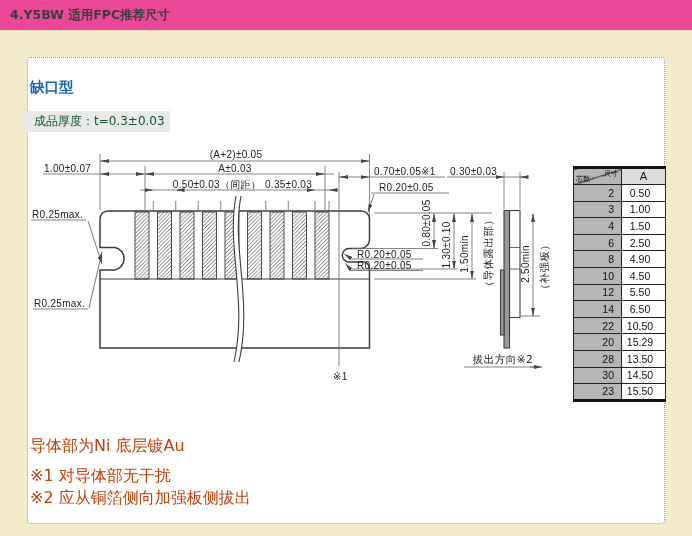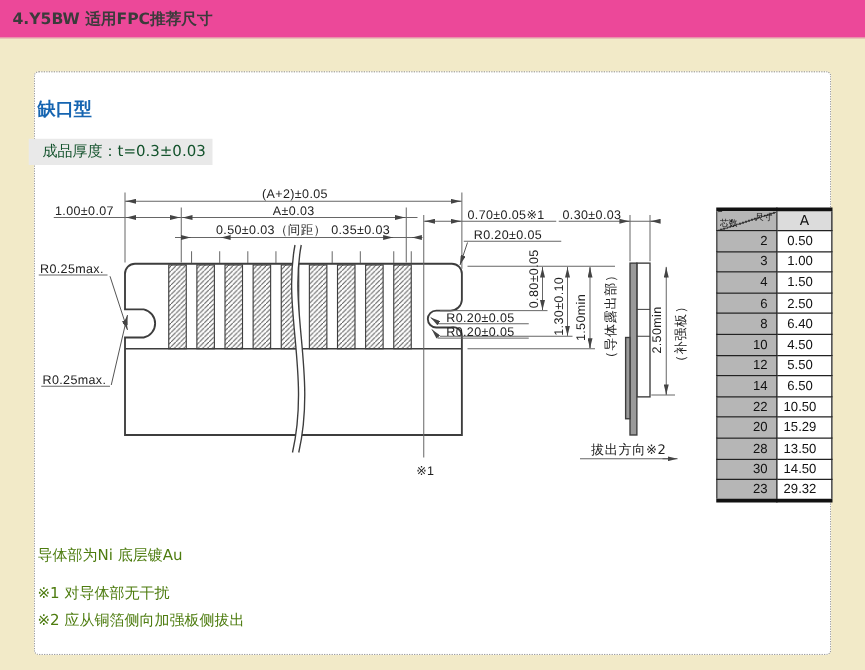--- a/index.html
+++ b/index.html
@@ -2,21 +2,21 @@
 <html><head>
 <meta charset="utf-8">
 <style>
   html,body{margin:0;padding:0;}
   body{width:692px;height:536px;position:relative;background:#f2eac8;font-family:"DejaVu Sans",sans-serif;overflow:hidden;}
   .hdr{position:absolute;left:0;top:0;width:692px;height:30px;background:#ec4899;border-bottom:1px solid #e6ddbd;}
   .hdr span{position:absolute;left:10px;top:0;line-height:30px;font-size:12.5px;font-weight:bold;color:#3b3b3b;}
   .panel{position:absolute;left:27px;top:57px;width:636px;height:465px;background:#fff;border:1px dotted #9b9b9b;border-radius:4px;}
   .sect{position:absolute;left:30px;top:78px;font-size:14.5px;font-weight:bold;color:#1665b1;}
   .thick{position:absolute;left:23px;top:100px;width:147px;height:21px;background:#e9e9e9;line-height:21px;padding-left:11px;font-size:12px;color:#14532d;box-sizing:border-box;margin-top:11px;}
-  .note{position:absolute;left:30px;font-size:12px;color:#4d7c0f;}
+  .note{position:absolute;left:30px;font-size:16px;color:#c2410c;}
   .n1{top:436px}.n2{top:466px}.n3{top:488px}
   svg{position:absolute;left:28px;top:144px;}
   svg text{fill:#222;font-family:"Liberation Sans","DejaVu Sans",sans-serif;font-size:10px;letter-spacing:0.3px;}
   svg text.cjk{font-family:"DejaVu Sans",sans-serif;font-size:10.5px;letter-spacing:0.5px;}
   .tblwrap{position:absolute;left:573px;top:166px;}
   .tbltitle{font-size:13px;color:#1d1d1d;margin:0 0 4px 1px;}
   table{border-collapse:collapse;border-top:3px solid #111;border-bottom:3px solid #111;}
   td,th{border:1px solid #222;padding:0;font-weight:normal;box-sizing:border-box;}
   td.c1,th.h1{width:48px;background:#b6b6b6;}
   td.c2{width:44px;background:#fff;text-align:center;}
@@ -190,21 +190,21 @@
         <tr>
           <td class="c1">4</td>
           <td class="c2">1.50</td>
         </tr>
         <tr>
           <td class="c1">6</td>
           <td class="c2">2.50</td>
         </tr>
         <tr>
           <td class="c1">8</td>
-          <td class="c2">6.40</td>
+          <td class="c2">4.90</td>
         </tr>
         <tr>
           <td class="c1">10</td>
           <td class="c2">4.50</td>
         </tr>
         <tr>
           <td class="c1">12</td>
           <td class="c2">5.50</td>
         </tr>
         <tr>
@@ -222,21 +222,21 @@
         <tr>
           <td class="c1">28</td>
           <td class="c2">13.50</td>
         </tr>
         <tr>
           <td class="c1">30</td>
           <td class="c2">14.50</td>
         </tr>
         <tr>
           <td class="c1">23</td>
-          <td class="c2">29.32</td>
+          <td class="c2">15.50</td>
         </tr>
       </tbody>
   </table>
 </div>
 
 <div class="note n1">导体部为Ni 底层镀Au</div>
 <div class="note n2">※1 对导体部无干扰</div>
 <div class="note n3">※2 应从铜箔侧向加强板侧拔出</div>
 
 </body></html>

